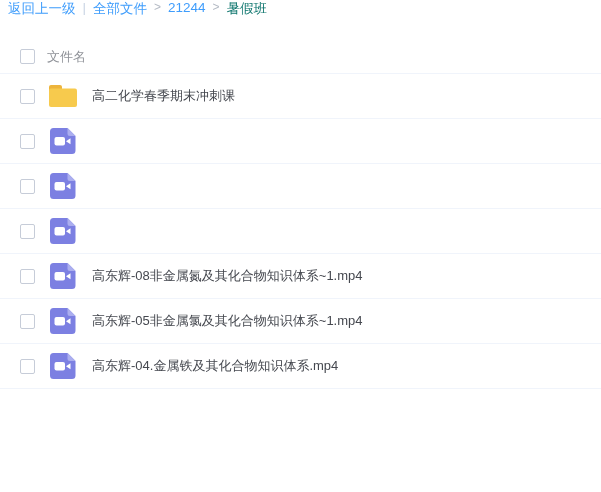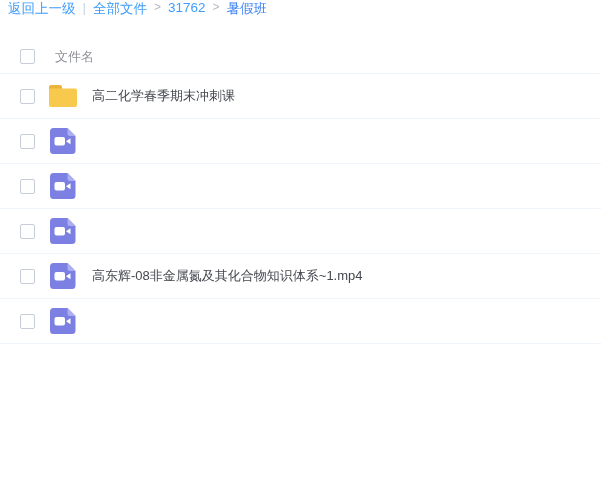--- a/index.html
+++ b/index.html
@@ -14,30 +14,30 @@
   .breadcrumb{
     height:40px;
     display:flex;align-items:flex-start;
     padding-left:8px;
     font-size:13.5px;
     white-space:nowrap;
   }
   .bc-link{color:#3f9dfc;cursor:pointer;}
   .bc-pipe{color:#c9d4e3;margin:0 7px;}
   .bc-sep{color:#b4bac4;margin:0 7px;font-size:12px;}
-  .bc-current{color:#3b82f6;font-family:Liberation Mono, monospace;}
+  .bc-current{color:#0f766e;font-family:Liberation Mono, monospace;}
   
   .table-header{
     height:34px;
     display:flex;align-items:center;
     padding-left:20px;
     border-bottom:1px solid #f0f4fb;
     box-sizing:border-box;
   }
-  .header-label{color:#909399;font-size:13px;margin-left:20px;}
+  .header-label{color:#909399;font-size:13px;margin-left:12px;}
   
   .row{
     height:45px;
     display:flex;align-items:center;
     padding-left:20px;
     border-bottom:1px solid #f0f4fb;
     box-sizing:border-box;
   }
   .checkbox{
     width:13px;height:13px;
@@ -62,21 +62,21 @@
   }
 </style>
 </head>
 <body>
 
 <div class="breadcrumb">
   <span class="bc-link">返回上一级</span>
   <span class="bc-pipe">|</span>
   <span class="bc-link">全部文件</span>
   <span class="bc-sep">&gt;</span>
-  <span class="bc-link">31762</span>
+  <span class="bc-link">21244</span>
   <span class="bc-sep">&gt;</span>
   <span class="bc-current">暑假班</span>
 </div>
 
 <div class="table-header">
   <span class="checkbox"></span>
   <span class="header-label">文件名</span>
 </div>
 
 <div>
@@ -135,25 +135,38 @@
           <path fill="#abaeef" d="M17.5 0l8 8h-5.5a2.5 2.5 0 0 1-2.5-2.5V0z"></path>
           <rect x="4.5" y="9" width="10.5" height="8.5" rx="2" fill="#ffffff"></rect>
           <path fill="#ffffff" d="M16 13.25l4.5-3v6z"></path>
         </svg>
       </span>
     <span class="file-name">高东辉-08非金属氮及其化合物知识体系~1.mp4</span>
   </div>
 
 
 
+  <div class="row">
+    <span class="checkbox"></span>
+    <span class="icon-slot">
+        <svg width="26" height="26" viewBox="0 0 26 26">
+          <path fill="#7c80e2" d="M3.5 0h14l8 8v14.5a3.5 3.5 0 0 1-3.5 3.5H3.5A3.5 3.5 0 0 1 0 22.5v-19A3.5 3.5 0 0 1 3.5 0z"></path>
+          <path fill="#abaeef" d="M17.5 0l8 8h-5.5a2.5 2.5 0 0 1-2.5-2.5V0z"></path>
+          <rect x="4.5" y="9" width="10.5" height="8.5" rx="2" fill="#ffffff"></rect>
+          <path fill="#ffffff" d="M16 13.25l4.5-3v6z"></path>
+        </svg>
+      </span>
+    <span class="file-name">高东辉-05非金属氯及其化合物知识体系~1.mp4</span>
+  </div>
 
   <div class="row">
     <span class="checkbox"></span>
     <span class="icon-slot">
         <svg width="26" height="26" viewBox="0 0 26 26">
           <path fill="#7c80e2" d="M3.5 0h14l8 8v14.5a3.5 3.5 0 0 1-3.5 3.5H3.5A3.5 3.5 0 0 1 0 22.5v-19A3.5 3.5 0 0 1 3.5 0z"></path>
           <path fill="#abaeef" d="M17.5 0l8 8h-5.5a2.5 2.5 0 0 1-2.5-2.5V0z"></path>
           <rect x="4.5" y="9" width="10.5" height="8.5" rx="2" fill="#ffffff"></rect>
           <path fill="#ffffff" d="M16 13.25l4.5-3v6z"></path>
         </svg>
       </span>
+    <span class="file-name">高东辉-04.金属铁及其化合物知识体系.mp4</span>
   </div>
 </div>
 
 </body></html>

